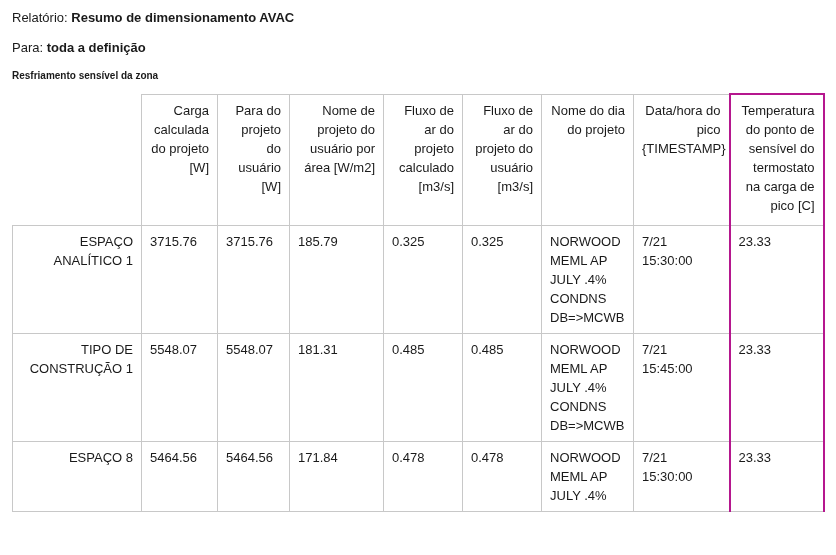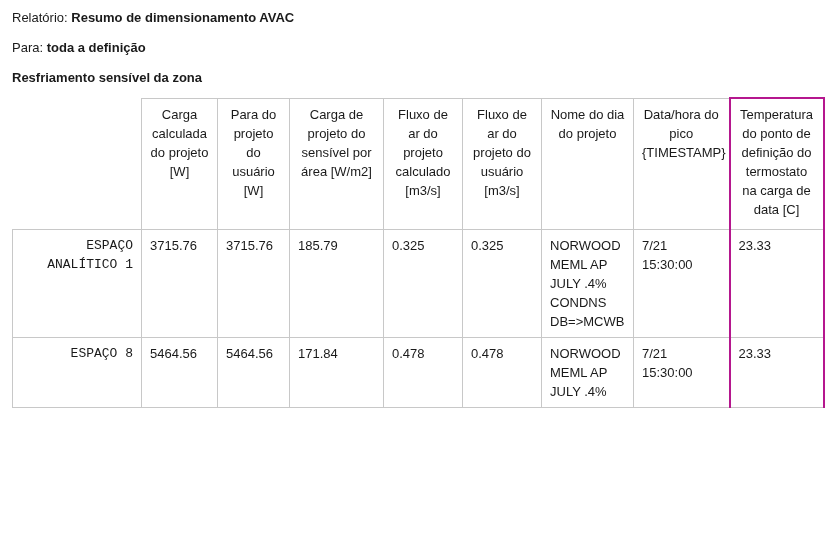--- a/index.html
+++ b/index.html
@@ -25,55 +25,55 @@
     margin: 0 0 14px 0;
     color: #1a1a1a;
   }
   .meta-line .label {
     font-weight: normal;
   }
   .meta-line .value {
     font-weight: bold;
   }
   .section-title {
-    font-size: 13px;
+    font-size: 10px;
     font-weight: bold;
     margin: 0 0 12px 0;
     color: #1a1a1a;
   }
   table.report {
     border-collapse: collapse;
     width: 812px;
     table-layout: fixed;
   }
   table.report th,
   table.report td {
     border: 1px solid #c8c8c8;
     vertical-align: top;
     padding: 6px 8px 6px 8px;
     font-size: 13px;
     line-height: 19px;
     font-weight: normal;
     color: #1a1a1a;
   }
   table.report thead th {
+    text-align: right;
     vertical-align: top;
     height: 118px;
   }
   table.report thead th.corner {
     border-left: none;
     border-top: none;
     border-bottom: none;
   }
   table.report tbody td {
     text-align: left;
   }
   table.report tbody td.rowname {
     text-align: right;
-    font-family: Liberation Mono, monospace;
   }
   
   col.c0 { width: 129px; }
   col.c1 { width: 76px; }
   col.c2 { width: 72px; }
   col.c3 { width: 94px; }
   col.c4 { width: 79px; }
   col.c5 { width: 79px; }
   col.c6 { width: 92px; }
   col.c7 { width: 96px; }
@@ -122,38 +122,49 @@
         <col class="c5">
         <col class="c6">
         <col class="c7">
         <col class="c8">
     </colgroup>
     <thead>
       <tr>
         <th class="corner"></th>
         <th>Carga calculada do projeto [W]</th>
         <th>Para do projeto do usuário [W]</th>
-        <th>Carga de projeto do sensível por área [W/m2]</th>
+        <th>Nome de projeto do usuário por área [W/m2]</th>
         <th>Fluxo de ar do projeto calculado [m3/s]</th>
         <th>Fluxo de ar do projeto do usuário [m3/s]</th>
         <th>Nome do dia do projeto</th>
         <th>Data/hora do pico {TIMESTAMP}</th>
-        <th class="hl-top">Temperatura do ponto de definição do termostato na carga de data [C]</th>
+        <th class="hl-top">Temperatura do ponto de sensível do termostato na carga de pico [C]</th>
       </tr>
     </thead>
     <tbody>
       <tr>
         <td class="rowname">ESPAÇO ANALÍTICO 1</td>
         <td>3715.76</td>
         <td>3715.76</td>
         <td>185.79</td>
         <td>0.325</td>
         <td>0.325</td>
         <td>NORWOOD MEML AP JULY .4% CONDNS DB=&gt;MCWB</td>
         <td>7/21 15:30:00</td>
+        <td class="hl-mid">23.33</td>
+      </tr>
+      <tr>
+        <td class="rowname">TIPO DE CONSTRUÇÃO 1</td>
+        <td>5548.07</td>
+        <td>5548.07</td>
+        <td>181.31</td>
+        <td>0.485</td>
+        <td>0.485</td>
+        <td>NORWOOD MEML AP JULY .4% CONDNS DB=&gt;MCWB</td>
+        <td>7/21 15:45:00</td>
         <td class="hl-mid">23.33</td>
       </tr>
       <tr>
         <td class="rowname">ESPAÇO 8</td>
         <td>5464.56</td>
         <td>5464.56</td>
         <td>171.84</td>
         <td>0.478</td>
         <td>0.478</td>
         <td>NORWOOD MEML AP JULY .4%</td>

